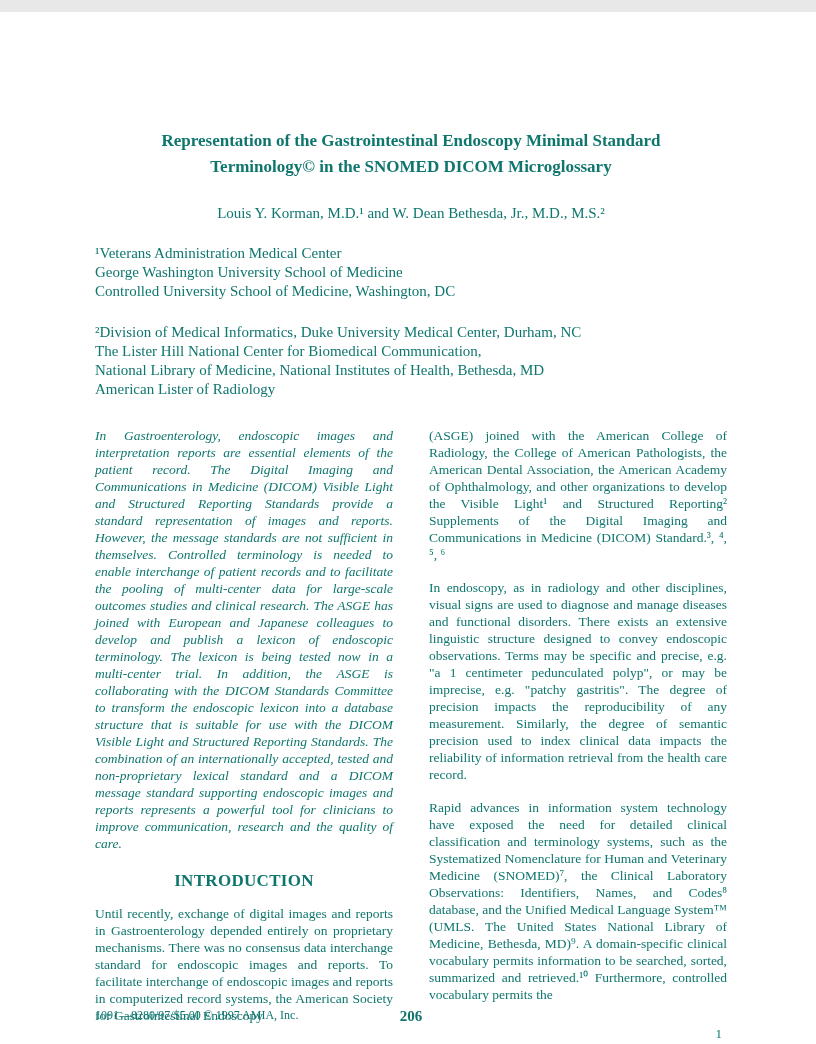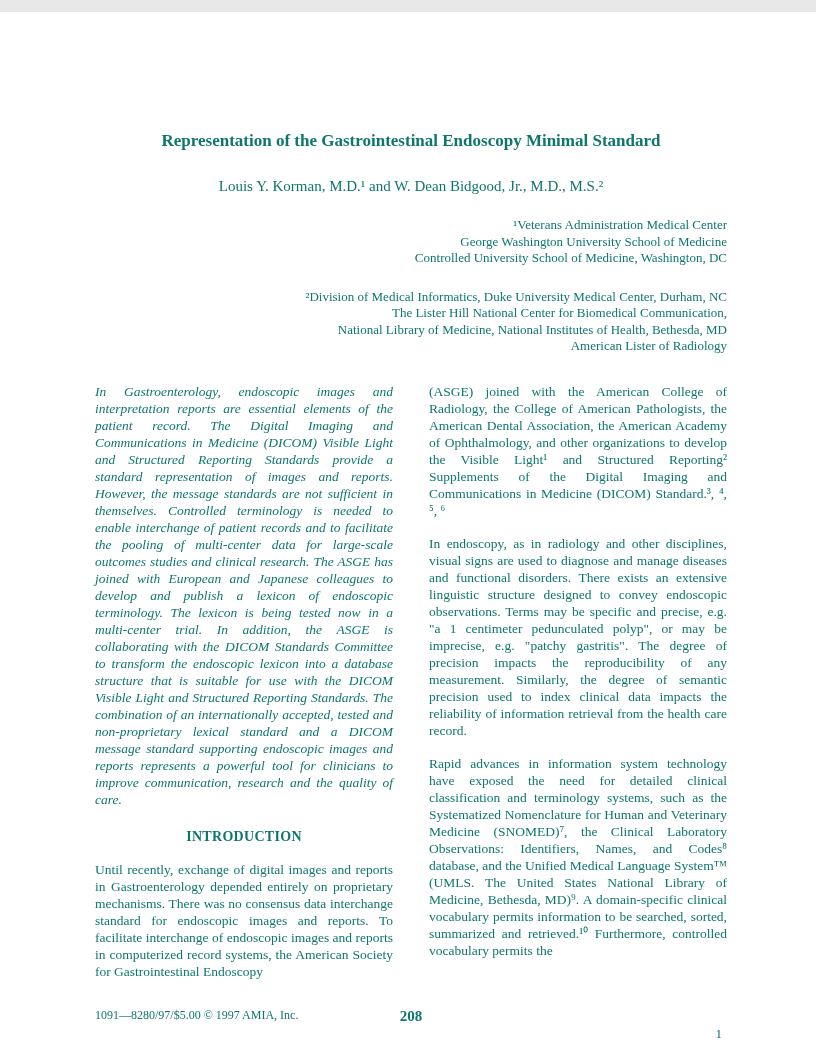--- a/index.html
+++ b/index.html
@@ -28,42 +28,42 @@
     line-height: 1.55;
   }
   .title-line { display: block; }
   .authors {
     margin-top: 24px;
     text-align: center;
     font-size: 15px;
   }
   .affil {
     margin-top: 22px;
-    text-align: right;
-    font-size: 13px;
+    text-align: left;
+    font-size: 15px;
     line-height: 1.27;
   }
   .affil-line { display: block; }
   .columns {
     display: flex;
     justify-content: space-between;
     margin-top: 28px;
   }
   .col {
     width: 298px;
     font-size: 13.5px;
     line-height: 17px;
     text-align: justify;
   }
   .col p { margin: 0 0 16px 0; }
   .abstract { font-style: italic; }
   .section-heading {
     margin: 20px 0 16px 0;
     text-align: center;
-    font-size: 14px;
+    font-size: 17px;
     font-weight: bold;
     letter-spacing: 0.3px;
   }
   .footer {
     position: absolute;
     left: 95px;
     right: 89px;
     top: 996px;
     display: flex;
     align-items: baseline;
@@ -88,23 +88,24 @@
   }
 </style>
 </head>
 <body>
 
 <div class="page">
   <div class="content">
 
     <h1 class="title">
       <span class="title-line">Representation of the Gastrointestinal Endoscopy Minimal Standard</span>
+      <span class="title-line">Terminology© in the SNOMED DICOM Microglossary</span>
     </h1>
 
-    <div class="authors">Louis Y. Korman, M.D.¹ and W. Dean Bidgood, Jr., M.D., M.S.²</div>
+    <div class="authors">Louis Y. Korman, M.D.¹ and W. Dean Bethesda, Jr., M.D., M.S.²</div>
 
     <div class="affil">
       <span class="affil-line">¹Veterans Administration Medical Center</span>
       <span class="affil-line">George Washington University School of Medicine</span>
       <span class="affil-line">Controlled University School of Medicine, Washington, DC</span>
     </div>
 
     <div class="affil">
       <span class="affil-line">²Division of Medical Informatics, Duke University Medical Center, Durham, NC</span>
       <span class="affil-line">The Lister Hill National Center for Biomedical Communication,</span>
@@ -122,17 +123,17 @@
         <p>(ASGE) joined with the American College of Radiology, the College of American Pathologists, the American Dental Association, the American Academy of Ophthalmology, and other organizations to develop the Visible Light¹ and Structured Reporting² Supplements of the Digital Imaging and Communications in Medicine (DICOM) Standard.³, ⁴, ⁵, ⁶</p>
         <p>In endoscopy, as in radiology and other disciplines, visual signs are used to diagnose and manage diseases and functional disorders. There exists an extensive linguistic structure designed to convey endoscopic observations. Terms may be specific and precise, e.g. "a 1 centimeter pedunculated polyp", or may be imprecise, e.g. "patchy gastritis". The degree of precision impacts the reproducibility of any measurement. Similarly, the degree of semantic precision used to index clinical data impacts the reliability of information retrieval from the health care record.</p>
         <p>Rapid advances in information system technology have exposed the need for detailed clinical classification and terminology systems, such as the Systematized Nomenclature for Human and Veterinary Medicine (SNOMED)⁷, the Clinical Laboratory Observations: Identifiers, Names, and Codes⁸ database, and the Unified Medical Language System™ (UMLS. The United States National Library of Medicine, Bethesda, MD)⁹. A domain-specific clinical vocabulary permits information to be searched, sorted, summarized and retrieved.¹⁰ Furthermore, controlled vocabulary permits the</p>
       </div>
     </div>
 
   </div>
 
   <div class="footer">
     <span class="footer-copyright">1091—8280/97/$5.00 © 1997 AMIA, Inc.</span>
-    <span class="footer-page">208</span>
+    <span class="footer-page">206</span>
   </div>
 
   <div class="corner-page">1</div>
 </div>
 
 </body></html>

